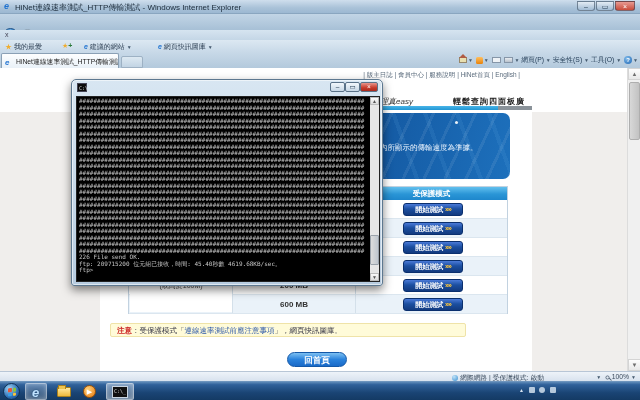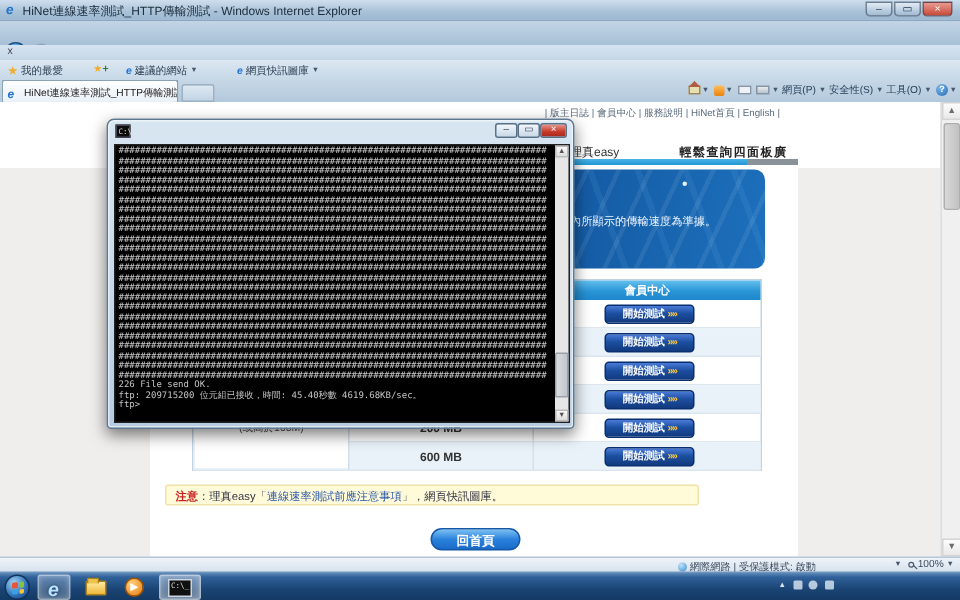--- a/index.html
+++ b/index.html
@@ -47,21 +47,21 @@
   .feed-ico { width:7px; height:7px; background:linear-gradient(#ffbf5e,#e8820a); border-radius:1.5px; }
   .mail-ico { width:9px; height:6px; background:#eef2f6; border:1px solid #8696a8; }
   .print-ico { width:9px; height:6px; background:linear-gradient(#e8ecf0,#b9c2cc); border:1px solid #8696a8; }
   .help-ico { width:8px; height:8px; border-radius:50%; background:radial-gradient(circle at 35% 30%,#7db9ea,#2268b4); color:#fff; font-size:6px; font-weight:bold; text-align:center; line-height:8px; }
 
   
   .viewport { left:0; top:68px; width:627px; height:303px; background:#f0eeec; overflow:hidden; }
   .headband { position:absolute; left:0; top:0; width:627px; height:44px; background:#fff; }
   .contentcol { position:absolute; left:100px; top:0; width:432px; height:303px; background:#fff; }
   .toplinks { position:absolute; right:107px; top:3px; font-size:6.5px; color:#5a6b7c; }
-  .htab-left { position:absolute; left:380px; top:28px; font-size:8px; color:#333; }
+  .htab-left { position:absolute; left:380px; top:28px; font-size:8px; color:#333;font-style:italic; }
   .htab-right { position:absolute; left:453px; top:28px; font-size:8px; font-weight:bold; color:#222; letter-spacing:1px; }
   .underline-blue { position:absolute; left:100px; top:38px; width:398px; height:4px; background:linear-gradient(#49b4e8,#2196d4); }
   .underline-gray { position:absolute; left:498px; top:38px; width:34px; height:4px; background:#8a9299; }
 
   .banner { position:absolute; left:100px; top:45px; width:410px; height:66px; border-radius:7px; background:linear-gradient(100deg,#092d60,#11529a 55%,#1d70bc); overflow:hidden; }
   .banner .streaks { position:absolute; inset:0; background:repeating-linear-gradient(115deg,transparent 0 16px,rgba(255,255,255,.08) 16px 19px), repeating-linear-gradient(70deg,transparent 0 26px,rgba(120,190,240,.10) 26px 30px); }
   .banner .dot { position:absolute; left:355px; top:8px; width:3px; height:3px; border-radius:50%; background:#fff; opacity:.9; }
   .banner .btext { position:absolute; left:265px; top:30px; font-size:7.5px; color:#eef6ff; white-space:nowrap; }
 
   
@@ -207,21 +207,21 @@
     <div class="underline-gray"></div>
 
     <div class="banner">
       <div class="streaks"></div>
       <div class="dot"></div>
       <div class="btext">範圍內所顯示的傳輸速度為準據。</div>
     </div>
 
     <div class="ttable">
       <div class="thead">
-        <div class="h3">會員中心</div>
+        <div class="h3">受保護模式</div>
       </div>
       <div class="trow" style="top:13px;"></div>
       <div class="trow alt" style="top:32px;"></div>
       <div class="trow" style="top:51px;"></div>
       <div class="trow alt" style="top:70px;"></div>
       <div class="trow" style="top:89px;"></div>
       <div class="trow alt" style="top:108px;"></div>
       <div class="vline" style="left:103px;"></div>
       <div class="vline" style="left:226px;"></div>
       <div class="speedcell">
@@ -232,21 +232,21 @@
       <div class="filecell" style="top:108px;">600 MB</div>
       <div class="startbtn" style="top:16px;"><span>開始測試</span> <span class="arr">»»</span></div>
       <div class="startbtn" style="top:35px;"><span>開始測試</span> <span class="arr">»»</span></div>
       <div class="startbtn" style="top:54px;"><span>開始測試</span> <span class="arr">»»</span></div>
       <div class="startbtn" style="top:73px;"><span>開始測試</span> <span class="arr">»»</span></div>
       <div class="startbtn" style="top:92px;"><span>開始測試</span> <span class="arr">»»</span></div>
       <div class="startbtn" style="top:111px;"><span>開始測試</span> <span class="arr">»»</span></div>
     </div>
 
     <div class="notice">
-      <span class="red">注意</span><span>：理真easy「</span><span class="lnk">連線速率測試前應注意事項</span><span>」，網頁快訊圖庫。</span>
+      <span class="red">注意</span><span>：受保護模式「</span><span class="lnk">連線速率測試前應注意事項</span><span>」，網頁快訊圖庫。</span>
     </div>
 
     <div class="homebtn">回首頁</div>
   </div>
 
   <div class="abs vscroll">
     <div class="sbtn" style="top:0;">▲</div>
     <div class="sthumb"></div>
     <div class="sbtn" style="top:291px;">▼</div>
   </div>

